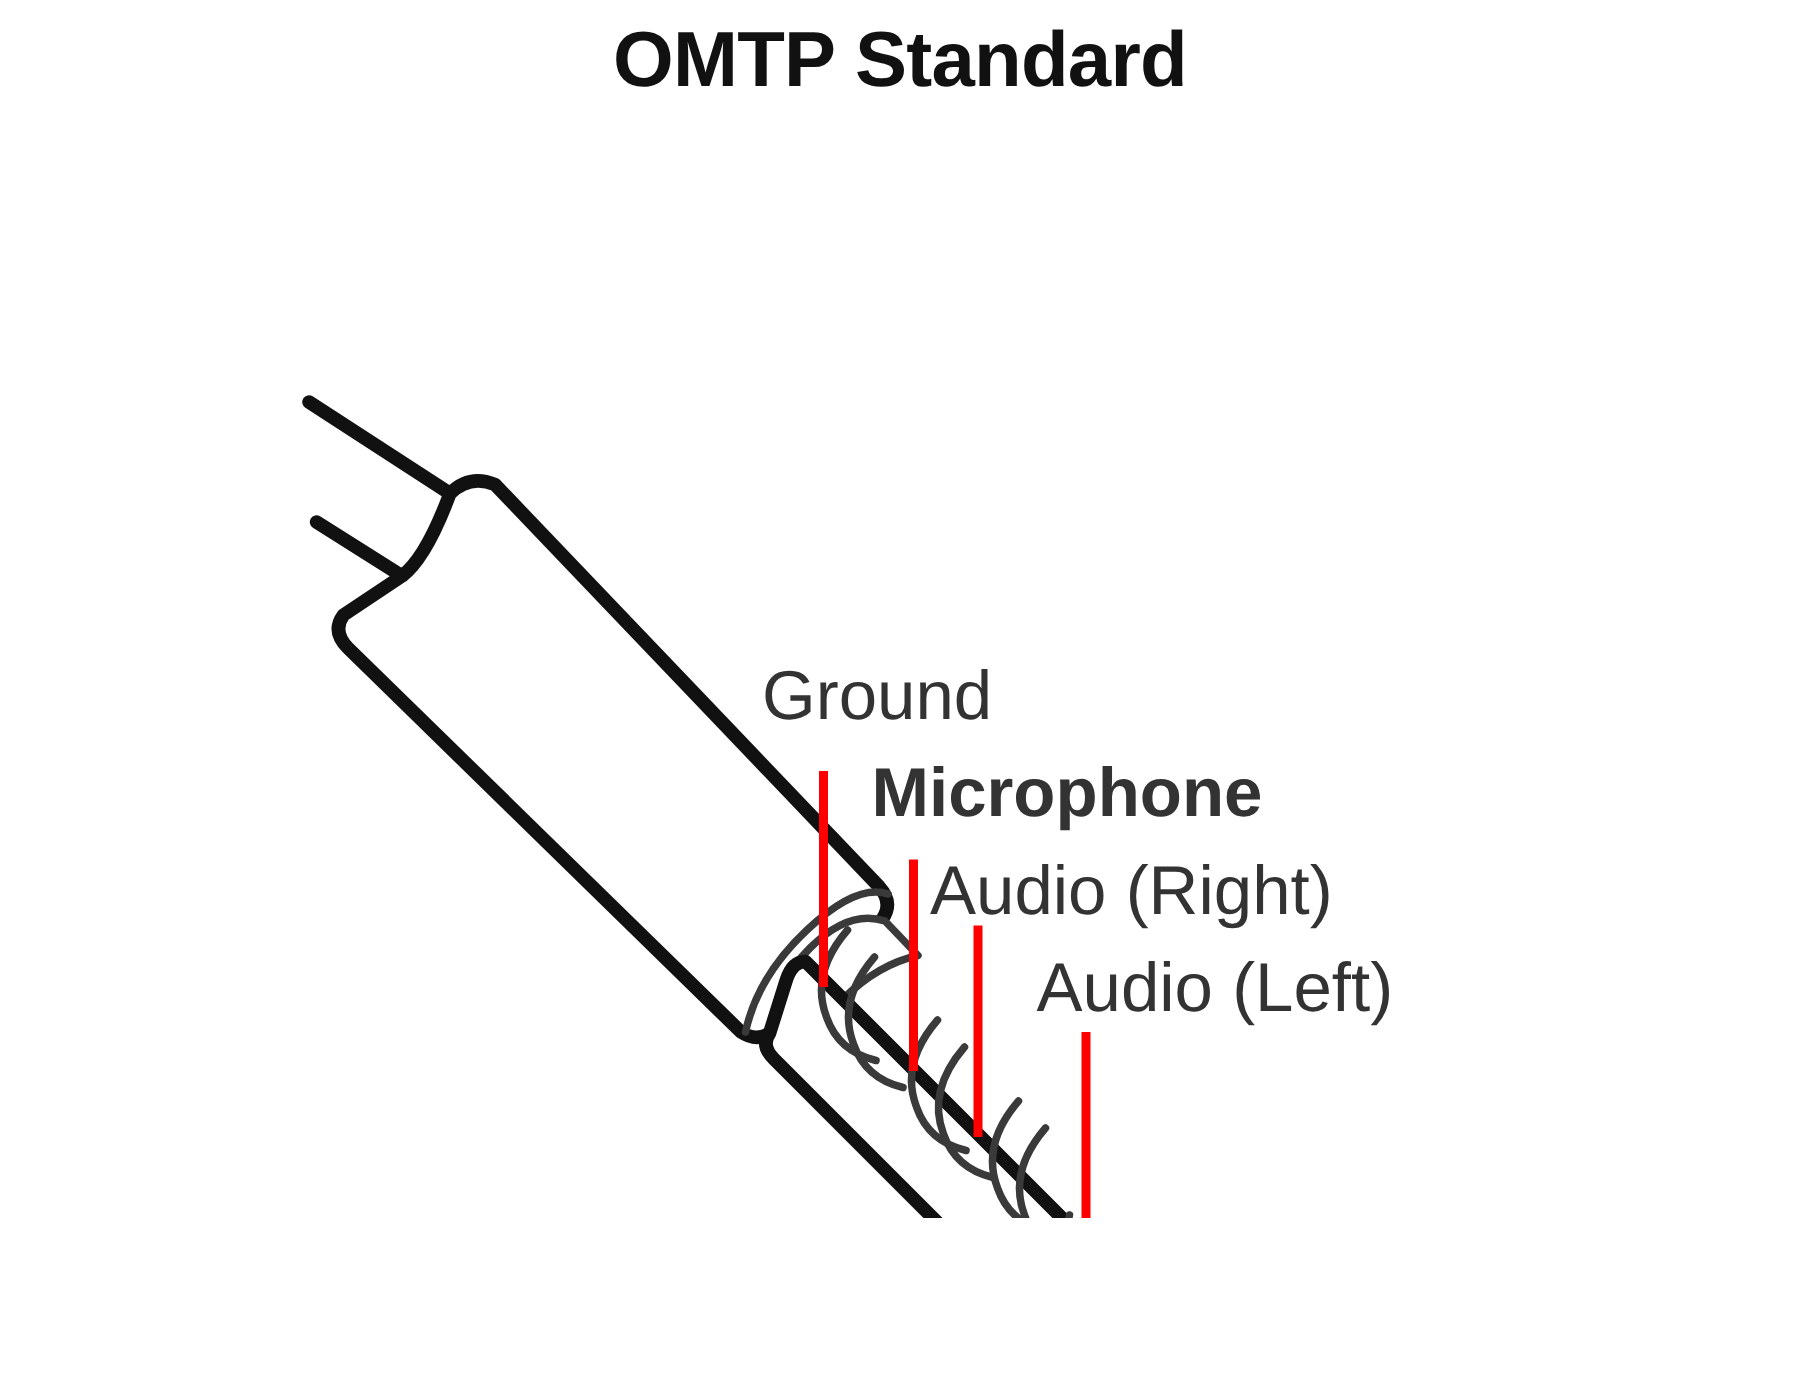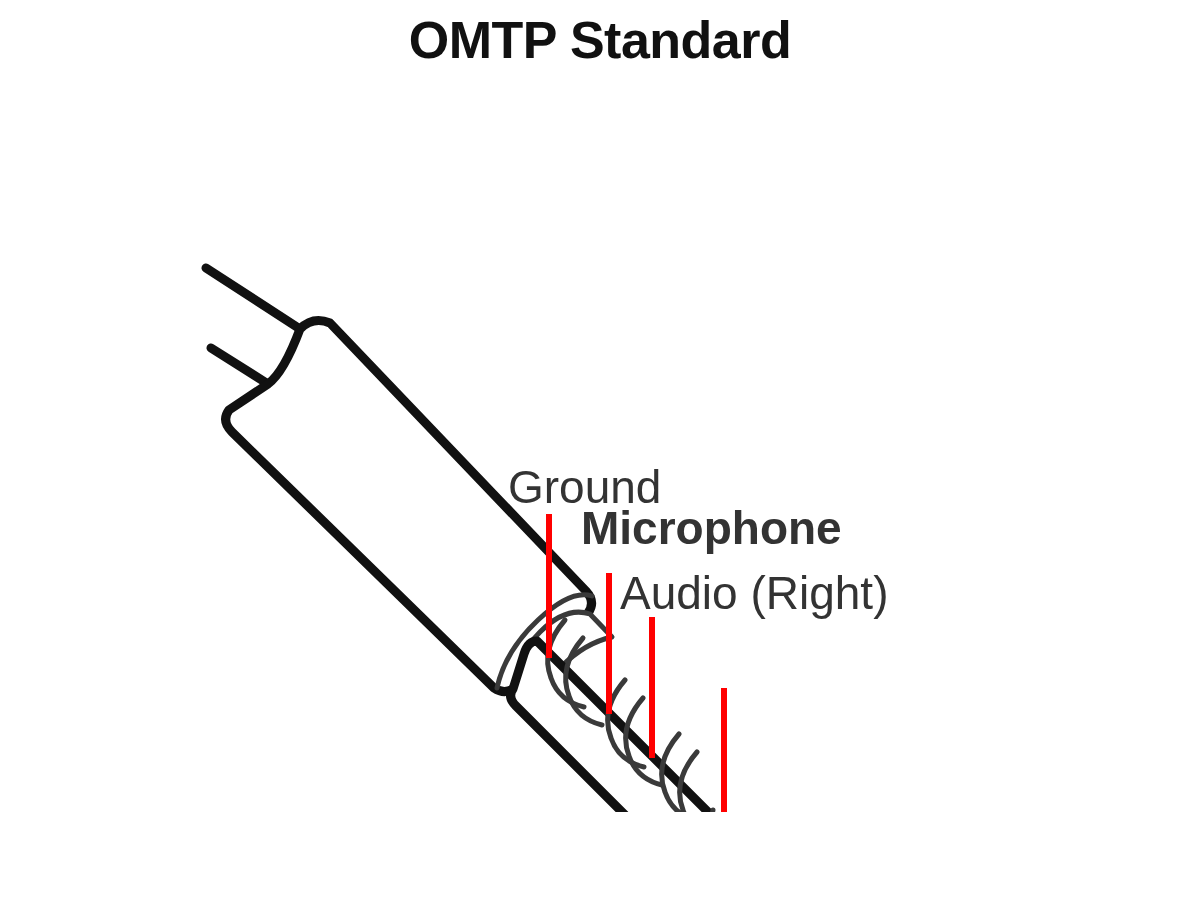--- a/index.html
+++ b/index.html
@@ -41,21 +41,21 @@
     height: 922px;
   }
   .pin-label {
     position: absolute;
     font-family: "Liberation Sans", sans-serif;
     font-size: 46px;
     color: #333333;
     white-space: nowrap;
     line-height: 46px;
   }
-  #label-ground     { left: 508px; top: 440px; margin-top: 24px; }
+  #label-ground     { left: 508px; top: 440px; }
   #label-microphone { left: 581px; top: 505px; font-weight: bold; }
   #label-audio-right{ left: 620px; top: 570px; text-align: center; }
   #label-audio-left { left: 691px; top: 635px; }
 </style>
 </head>
 <body>
 
 <div id="stage">
 
   <div id="diagram-title">OMTP Standard</div>
@@ -137,14 +137,15 @@
       <line x1="724" y1="688" x2="724" y2="833" stroke="#ff0000" stroke-width="6"></line>
     </g>
   </svg>
 
   <div class="pin-label" id="label-ground">Ground</div>
 
   <div class="pin-label" id="label-microphone">Microphone</div>
 
   <div class="pin-label" id="label-audio-right">Audio (Right)</div>
 
+  <div class="pin-label" id="label-audio-left">Audio (Left)</div>
 
 </div>
 
 </body></html>

